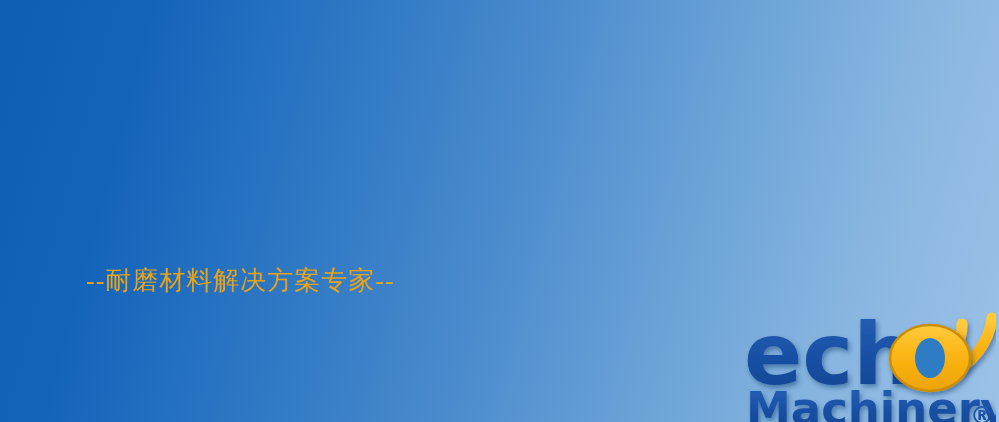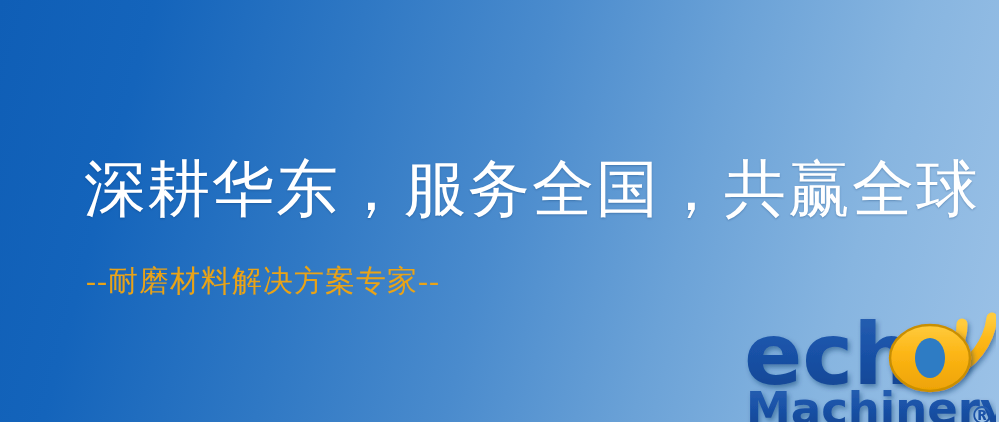--- a/index.html
+++ b/index.html
@@ -39,21 +39,21 @@
     white-space: nowrap;
     text-shadow: 0 1px 2px rgba(8, 50, 100, 0.30);
   }
 
   
   #subheadline {
     position: absolute;
     left: 86px;
     top: 265px;
     font-family: "Liberation Serif", "DejaVu Serif", serif;
-    font-size: 30px;
+    font-size: 26px;
     line-height: 32px;
     letter-spacing: 1px;
     color: #e9a317;
     white-space: nowrap;
   }
 
   
   #logo {
     position: absolute;
     left: 744px;
@@ -66,21 +66,20 @@
   .logo-wordmark {
     font-family: "DejaVu Sans", "Liberation Sans", sans-serif;
     font-weight: bold;
   }
 </style>
 </head>
 <body>
 
 <div id="banner">
 
-  <div id="headline">深耕华东，服务全国，共赢全球</div>
 
   <div id="subheadline">--耐磨材料解决方案专家--</div>
 
   <div id="logo">
     <svg width="252" height="124" viewBox="0 0 252 124" aria-hidden="true">
       <defs>
         <linearGradient id="blueFace" x1="0" y1="0" x2="0" y2="1">
           <stop offset="0%" stop-color="#2a63b4"></stop>
           <stop offset="45%" stop-color="#1a52a8"></stop>
           <stop offset="100%" stop-color="#12448f"></stop>

